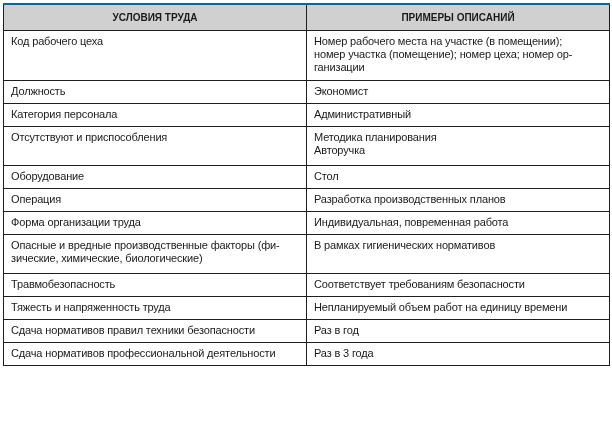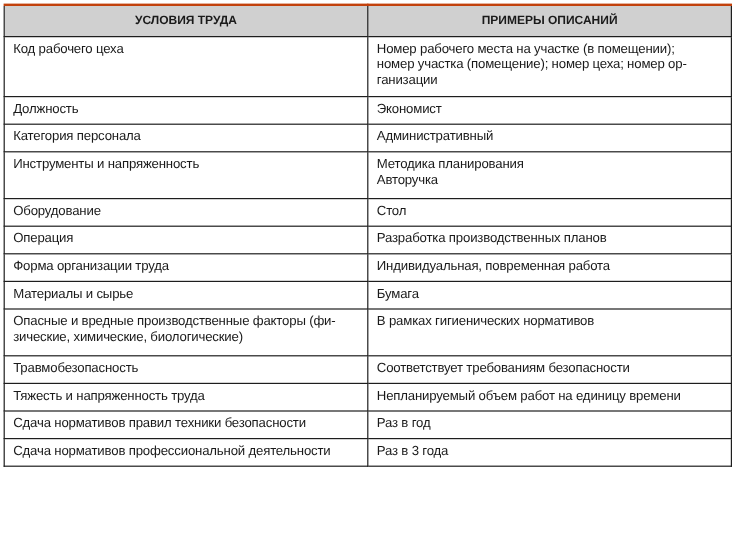--- a/index.html
+++ b/index.html
@@ -38,21 +38,21 @@
     table.conditions thead th {
       background: #d0d0d0;
       font-weight: bold;
       font-size: 10px;
       text-align: center;
       vertical-align: middle;
       height: 25px;
       padding: 0 6px;
       letter-spacing: 0;
     }
-    table.conditions thead tr { border-top: 2px solid #c2410c; }
+    table.conditions thead tr { border-top: 2px solid #0369a1; }
     table.conditions tbody tr.h1 td { height: 14px; }
     table.conditions tbody tr.h2 td { height: 30px; }
     table.conditions tbody tr.h3 td { height: 41px; }
     .line { display: block; }
   </style>
 </head>
 <body>
 
 <table class="conditions">
   <colgroup>
@@ -76,41 +76,37 @@
     </tr>
     <tr class="h1">
       <td>Должность</td>
       <td>Экономист</td>
     </tr>
     <tr class="h1">
       <td>Категория персонала</td>
       <td>Административный</td>
     </tr>
     <tr class="h2">
-      <td>Инструменты и напряженность</td>
+      <td>Отсутствуют и приспособления</td>
       <td>
         <span class="line">Методика планирования</span>
         <span class="line">Авторучка</span>
       </td>
     </tr>
     <tr class="h1">
       <td>Оборудование</td>
       <td>Стол</td>
     </tr>
     <tr class="h1">
       <td>Операция</td>
       <td>Разработка производственных планов</td>
     </tr>
     <tr class="h1">
       <td>Форма организации труда</td>
       <td>Индивидуальная, повременная работа</td>
-    </tr>
-    <tr class="h1">
-      <td>Материалы и сырье</td>
-      <td>Бумага</td>
     </tr>
     <tr class="h2">
       <td>
         <span class="line">Опасные и вредные производственные факторы (фи-</span>
         <span class="line">зические, химические, биологические)</span>
       </td>
       <td>В рамках гигиенических нормативов</td>
     </tr>
     <tr class="h1">
       <td>Травмобезопасность</td>

